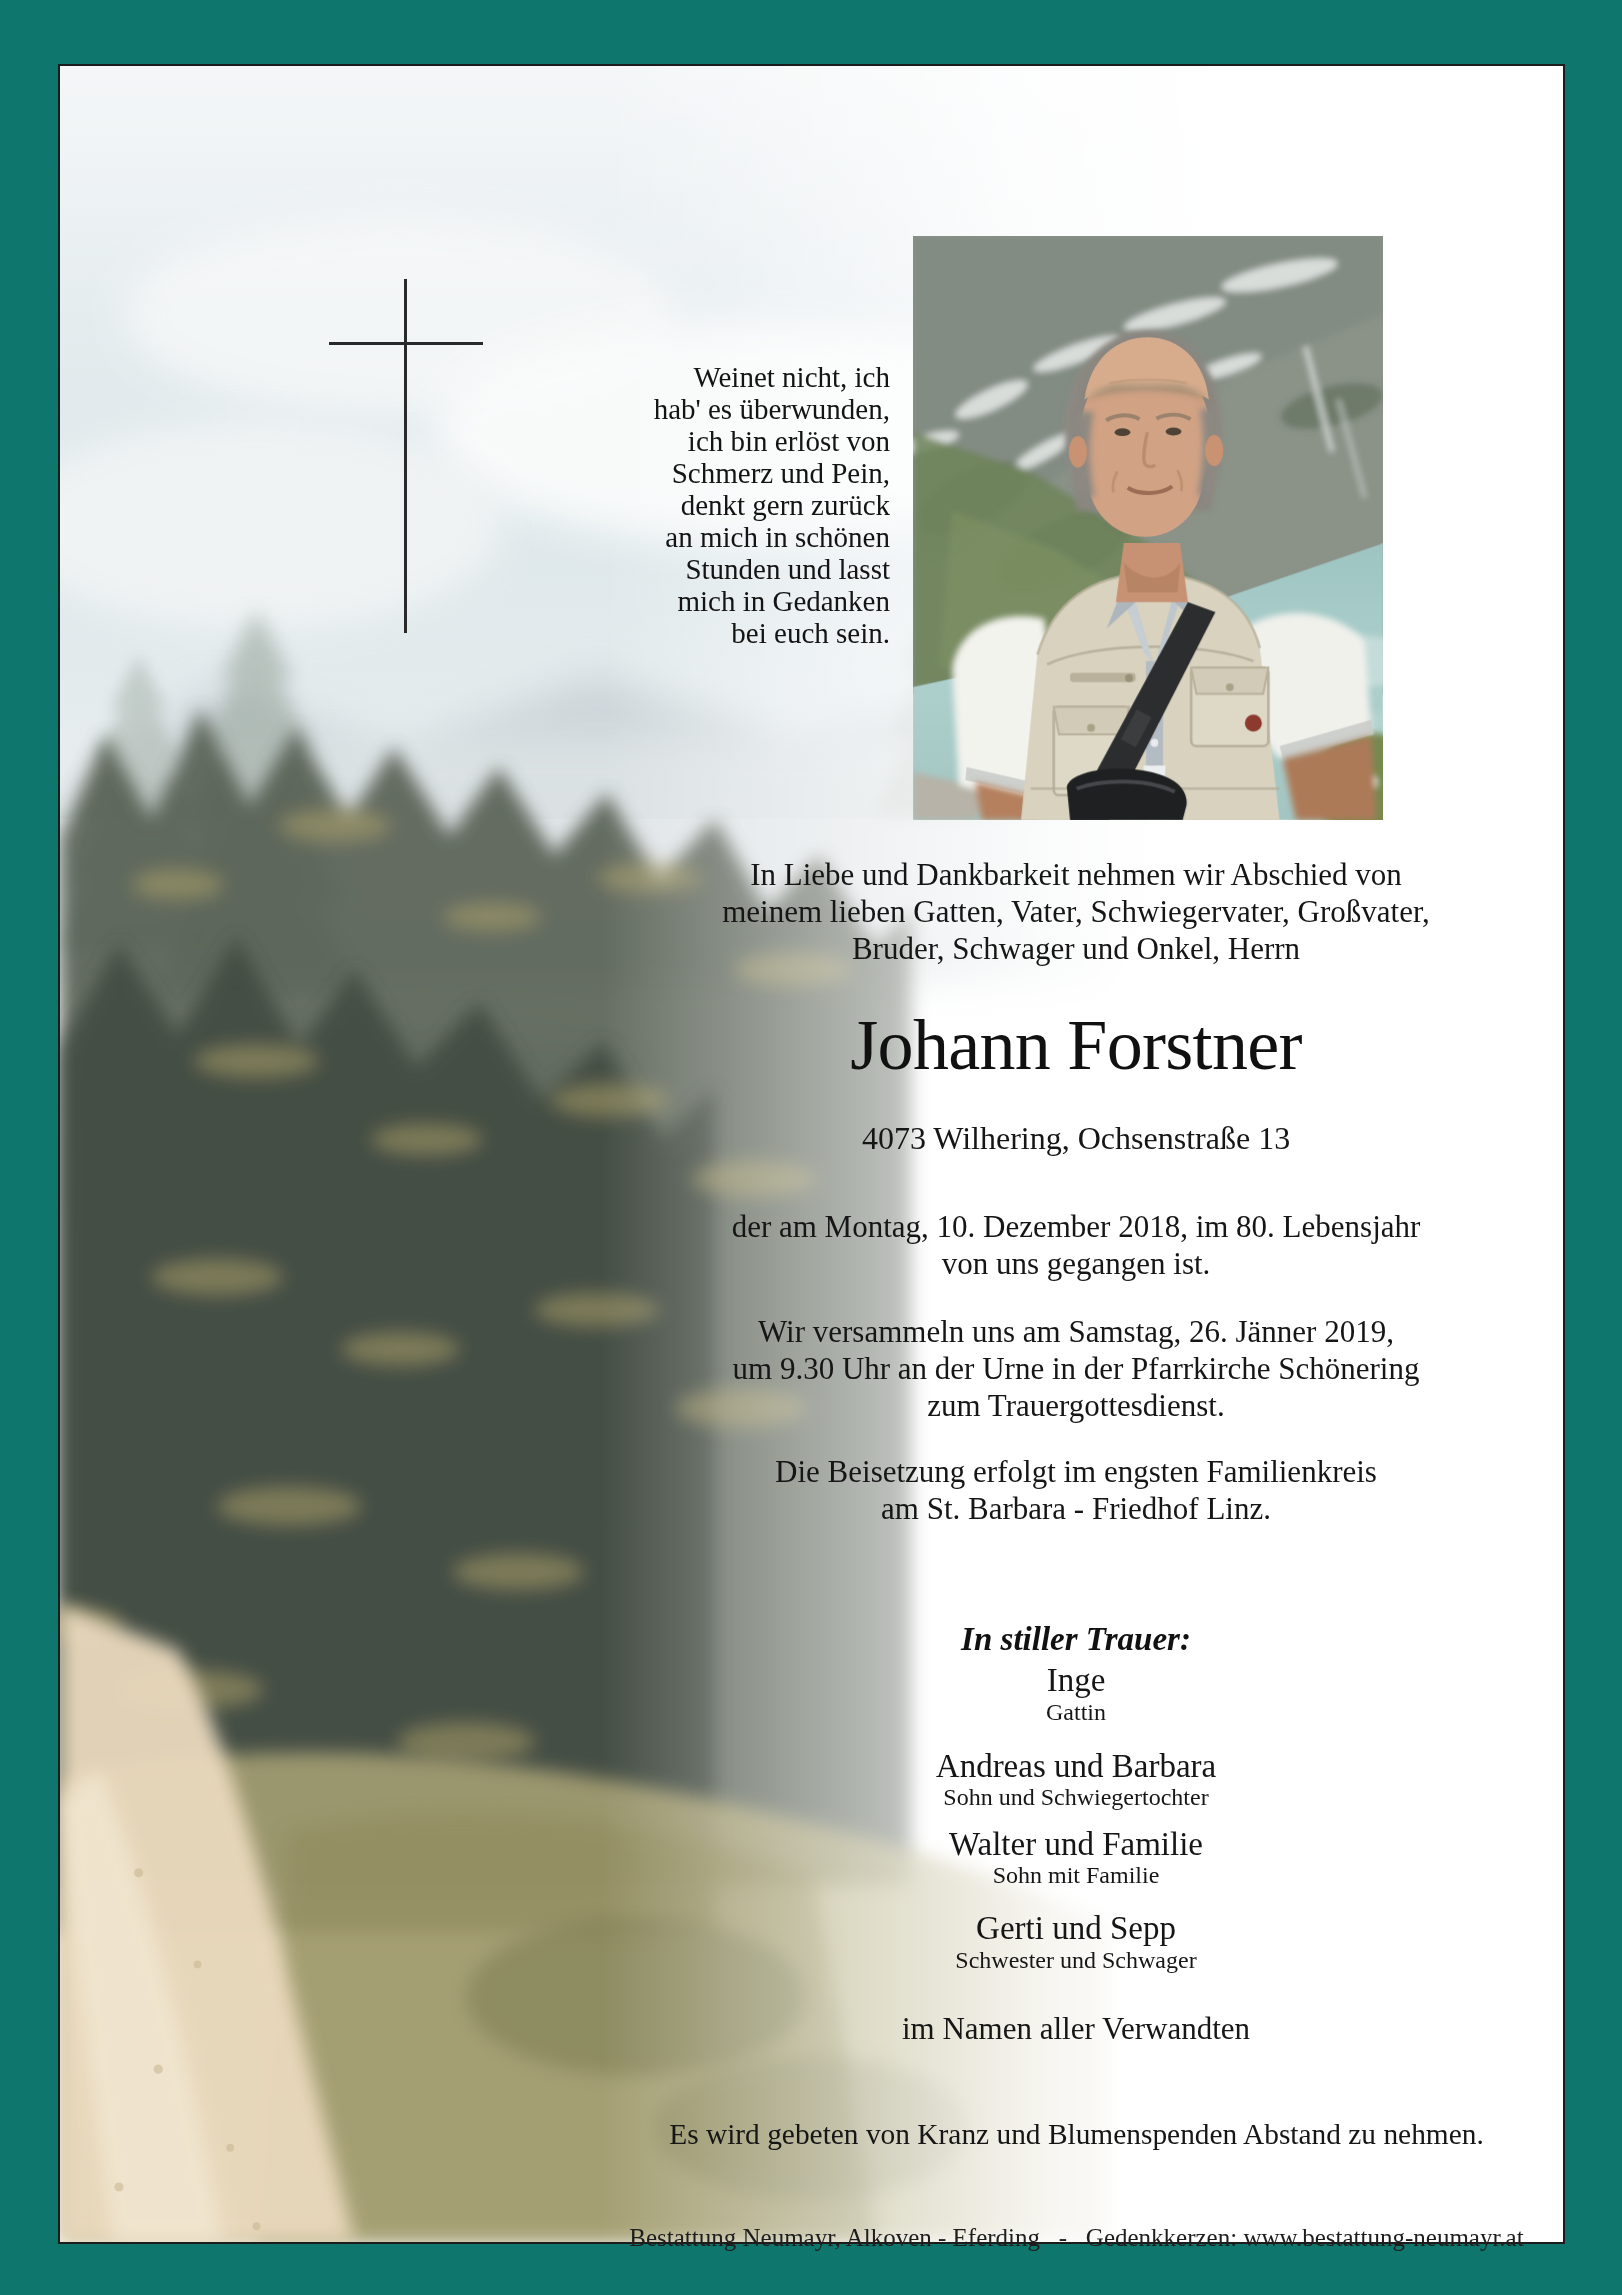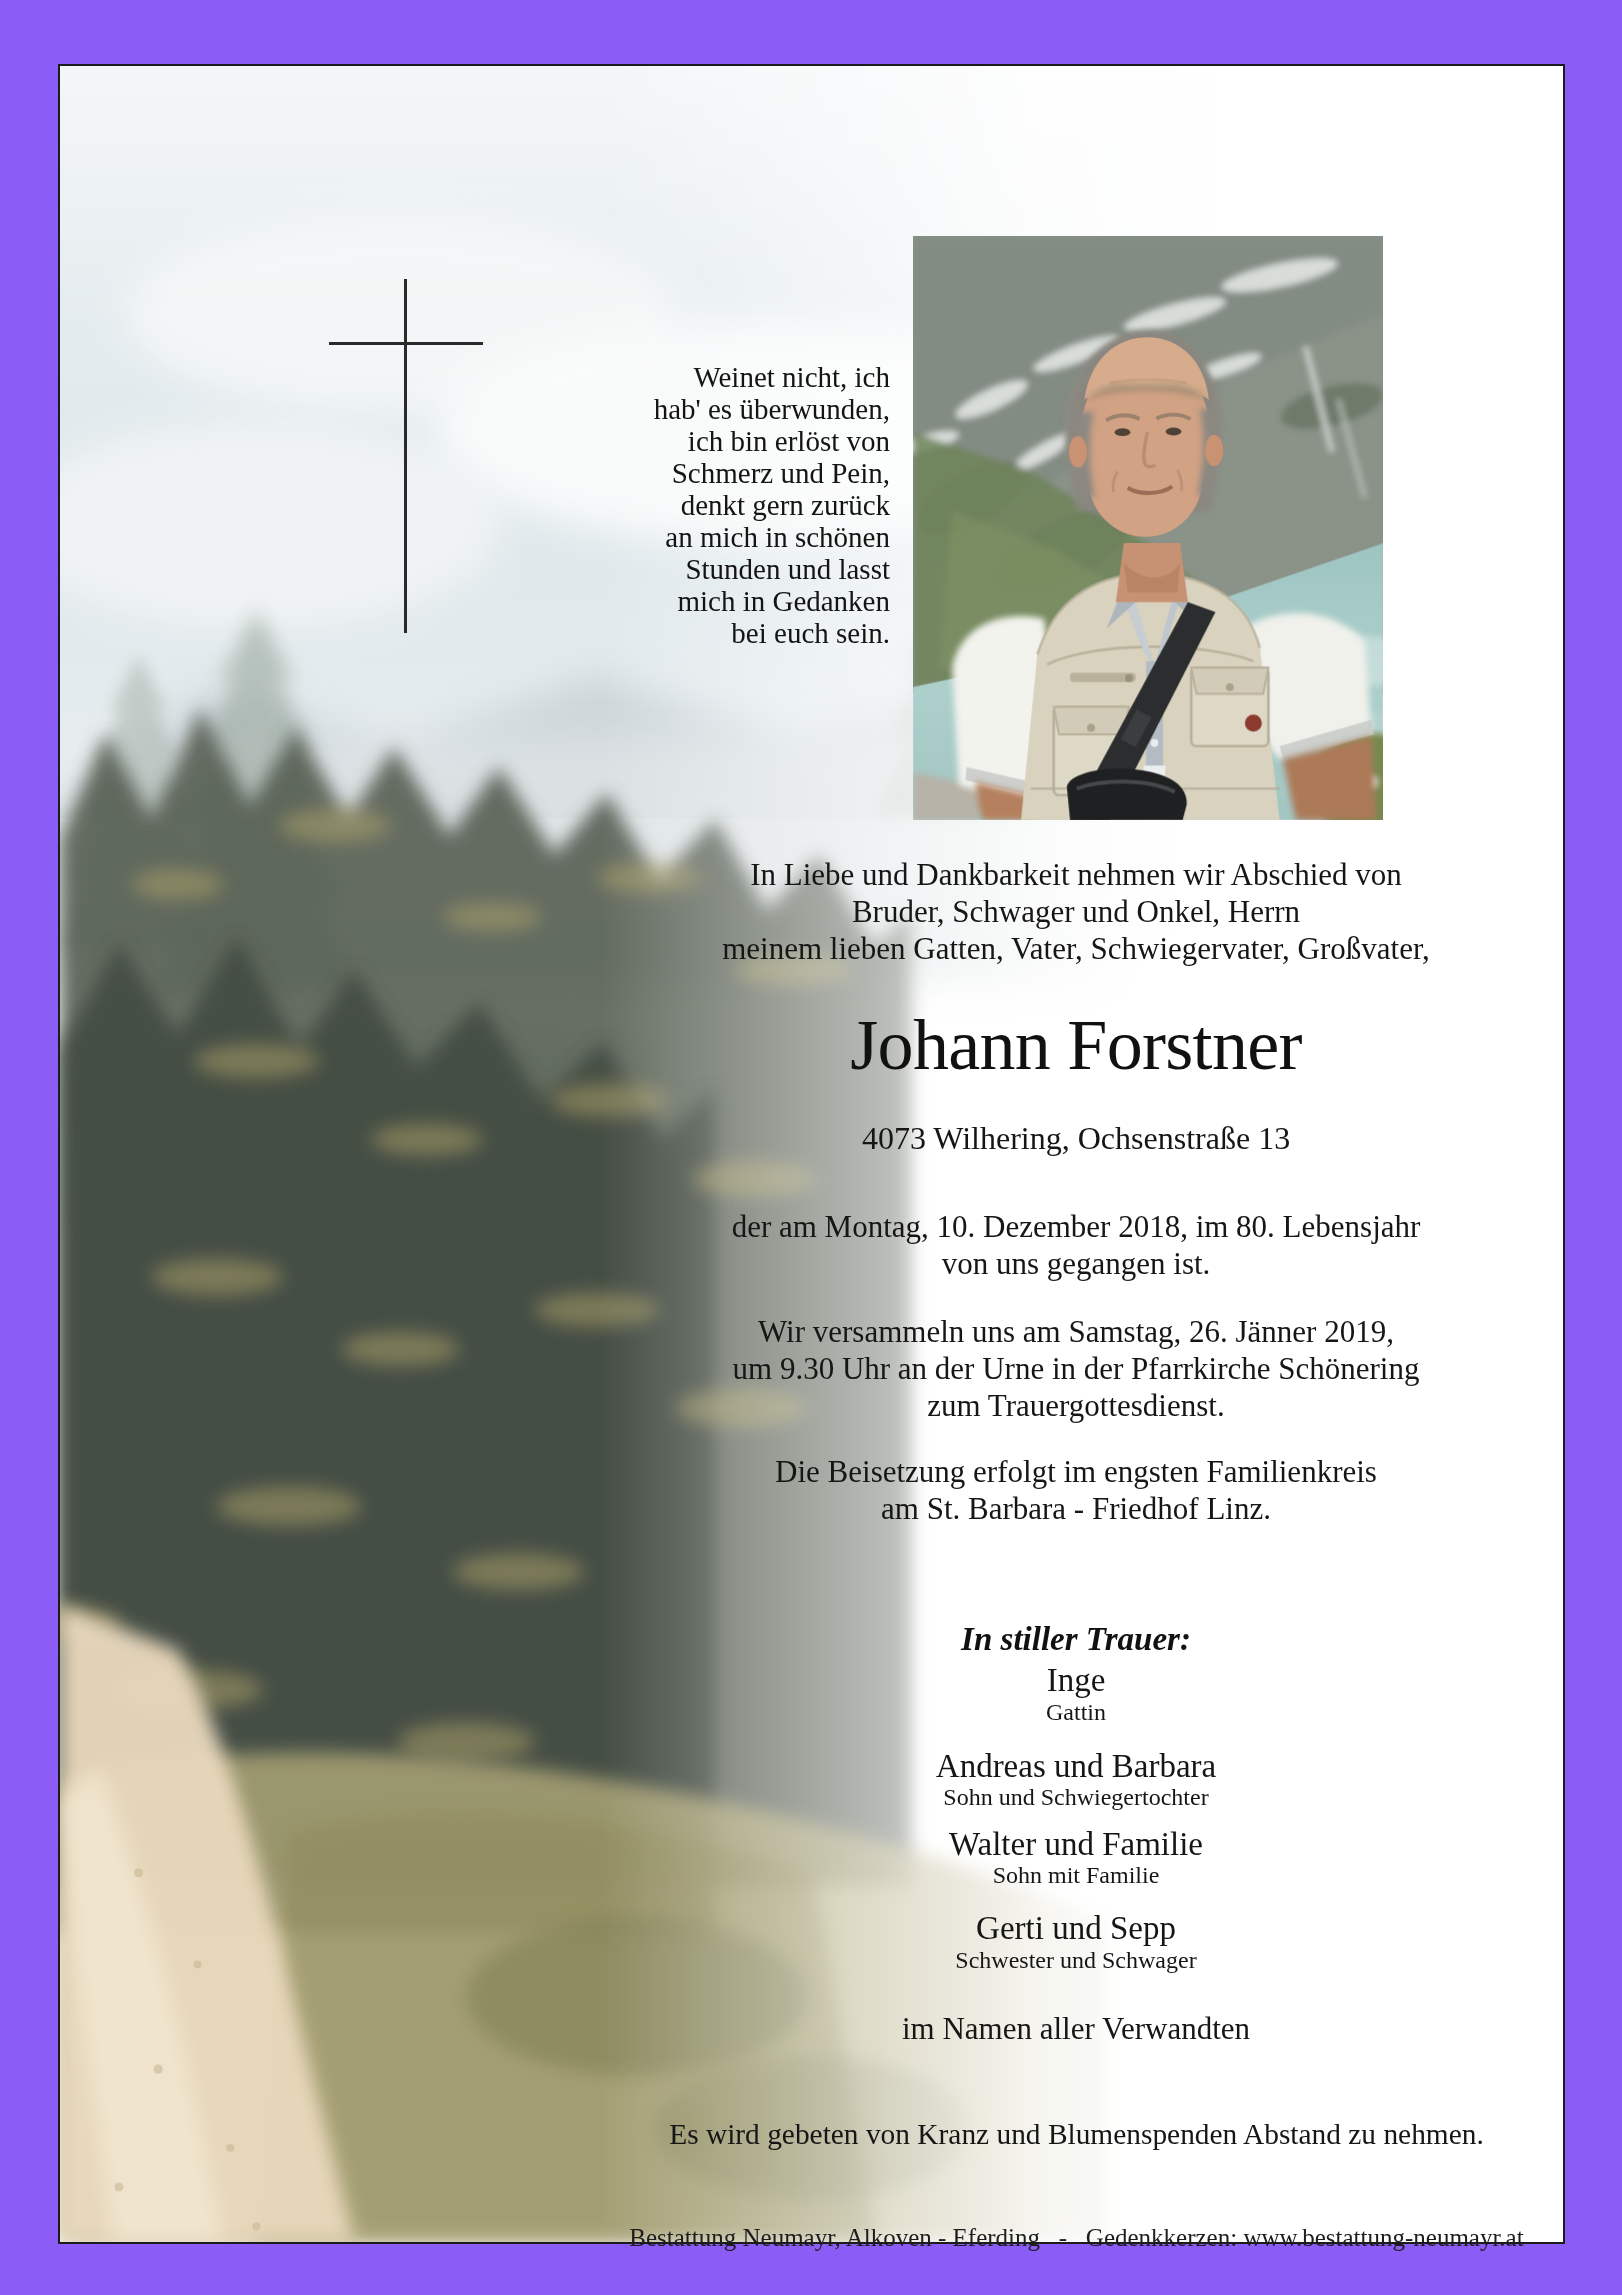--- a/index.html
+++ b/index.html
@@ -4,21 +4,21 @@
 <style>
   * { box-sizing: border-box; margin: 0; padding: 0; }
   html, body { background: #ffffff; }
   body {
     width: 1622px; height: 2295px;
     position: relative;
     font-family: "Liberation Serif", "DejaVu Serif", serif;
     color: #1a1a1a;
     overflow: hidden;
   }
-  .page { position: absolute; inset: 0; background: #8b5cf6; }
+  .page { position: absolute; inset: 0; background: #0f766e; }
 
   
   .frame {
     position: absolute; left: 58px; top: 64px;
     width: 1507px; height: 2180px;
     border: 2.6px solid #1c1c1c;
     overflow: hidden;
     background: #fff;
   }
   .bg-art { position: absolute; inset: 0; }
@@ -299,22 +299,22 @@
         <path d="M328,385 C345,396 378,396 396,383" stroke="#9c6d55" stroke-width="6" fill="none"></path>
         <path d="M312,360 C306,372 304,382 306,392" stroke="#bb8c6d" stroke-width="4" fill="none" opacity="0.8"></path>
         <path d="M404,358 C410,370 412,380 410,390" stroke="#bb8c6d" stroke-width="4" fill="none" opacity="0.8"></path>
         <path d="M300,225 C330,218 390,218 418,225" stroke="#c09a7c" stroke-width="4" fill="none" opacity="0.7"></path>
       </g>
     </svg>
   </div>
 
   <div class="cblock para intro">
     <div>In Liebe und Dankbarkeit nehmen wir Abschied von</div>
+    <div>meinem lieben Gatten, Vater, Schwiegervater, Großvater,</div>
     <div>Bruder, Schwager und Onkel, Herrn</div>
-    <div>meinem lieben Gatten, Vater, Schwiegervater, Großvater,</div>
   </div>
 
   <div class="cblock name">Johann Forstner</div>
   <div class="cblock address">4073 Wilhering, Ochsenstraße 13</div>
 
   <div class="cblock para death">
     <div>der am Montag, 10. Dezember 2018, im 80. Lebensjahr</div>
     <div>von uns gegangen ist.</div>
   </div>
 

